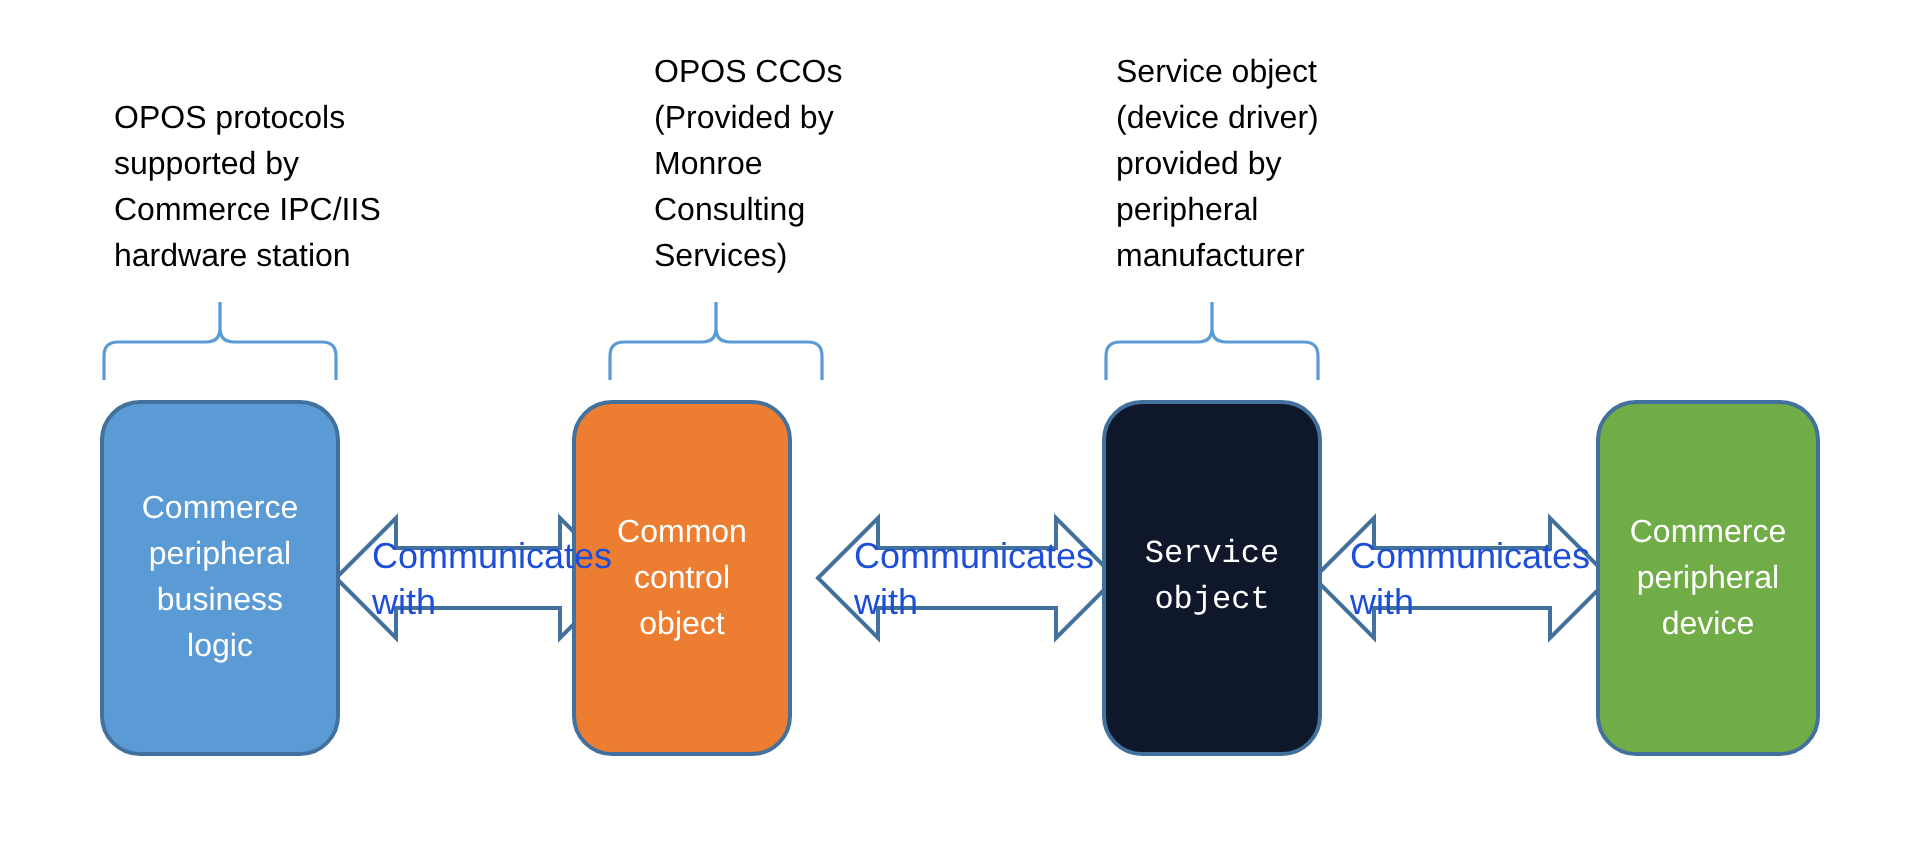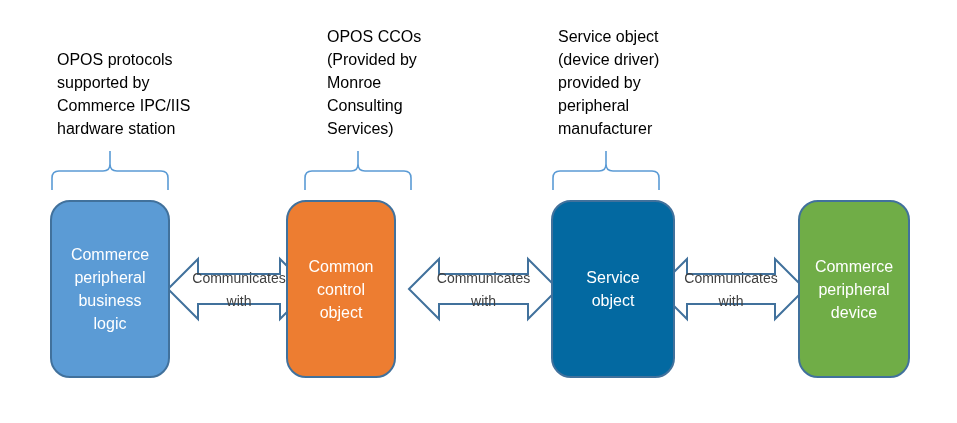--- a/index.html
+++ b/index.html
@@ -48,24 +48,23 @@
     line-height: 23px;
     text-align: center;
     white-space: pre-line;
     z-index: 3;
   }
 
   
   .arrow-label {
     position: absolute;
     font-family: "Liberation Sans", sans-serif;
-    font-size: 14px;
+    font-size: 18px;
     line-height: 23px;
-    color: #404040;
-    text-align: center;
+    color: #1d4ed8;
     white-space: pre-line;
     z-index: 5;
     pointer-events: none;
   }
 
   .svg-layer {
     position: absolute;
     left: 0; top: 0;
     width: 957px;
     height: 423px;
@@ -134,21 +133,21 @@
 business
 logic</span>
   </div>
 
   <div class="node" style="left:286px; top:200px; width:110px; height:178px; background:#ED7D31;">
     <span>Common
 control
 object</span>
   </div>
 
-  <div class="node" style="left:551px; top:200px; width:124px; height:178px; background:#0369a1;">
+  <div class="node" style="left:551px; top:200px; width:110px; height:178px; background:#0f172a;font-family:Liberation Mono, monospace;">
     <span>Service
 object</span>
   </div>
 
   <div class="node" style="left:798px; top:200px; width:112px; height:178px; background:#70AD47;">
     <span>Commerce
 peripheral
 device</span>
   </div>
 

